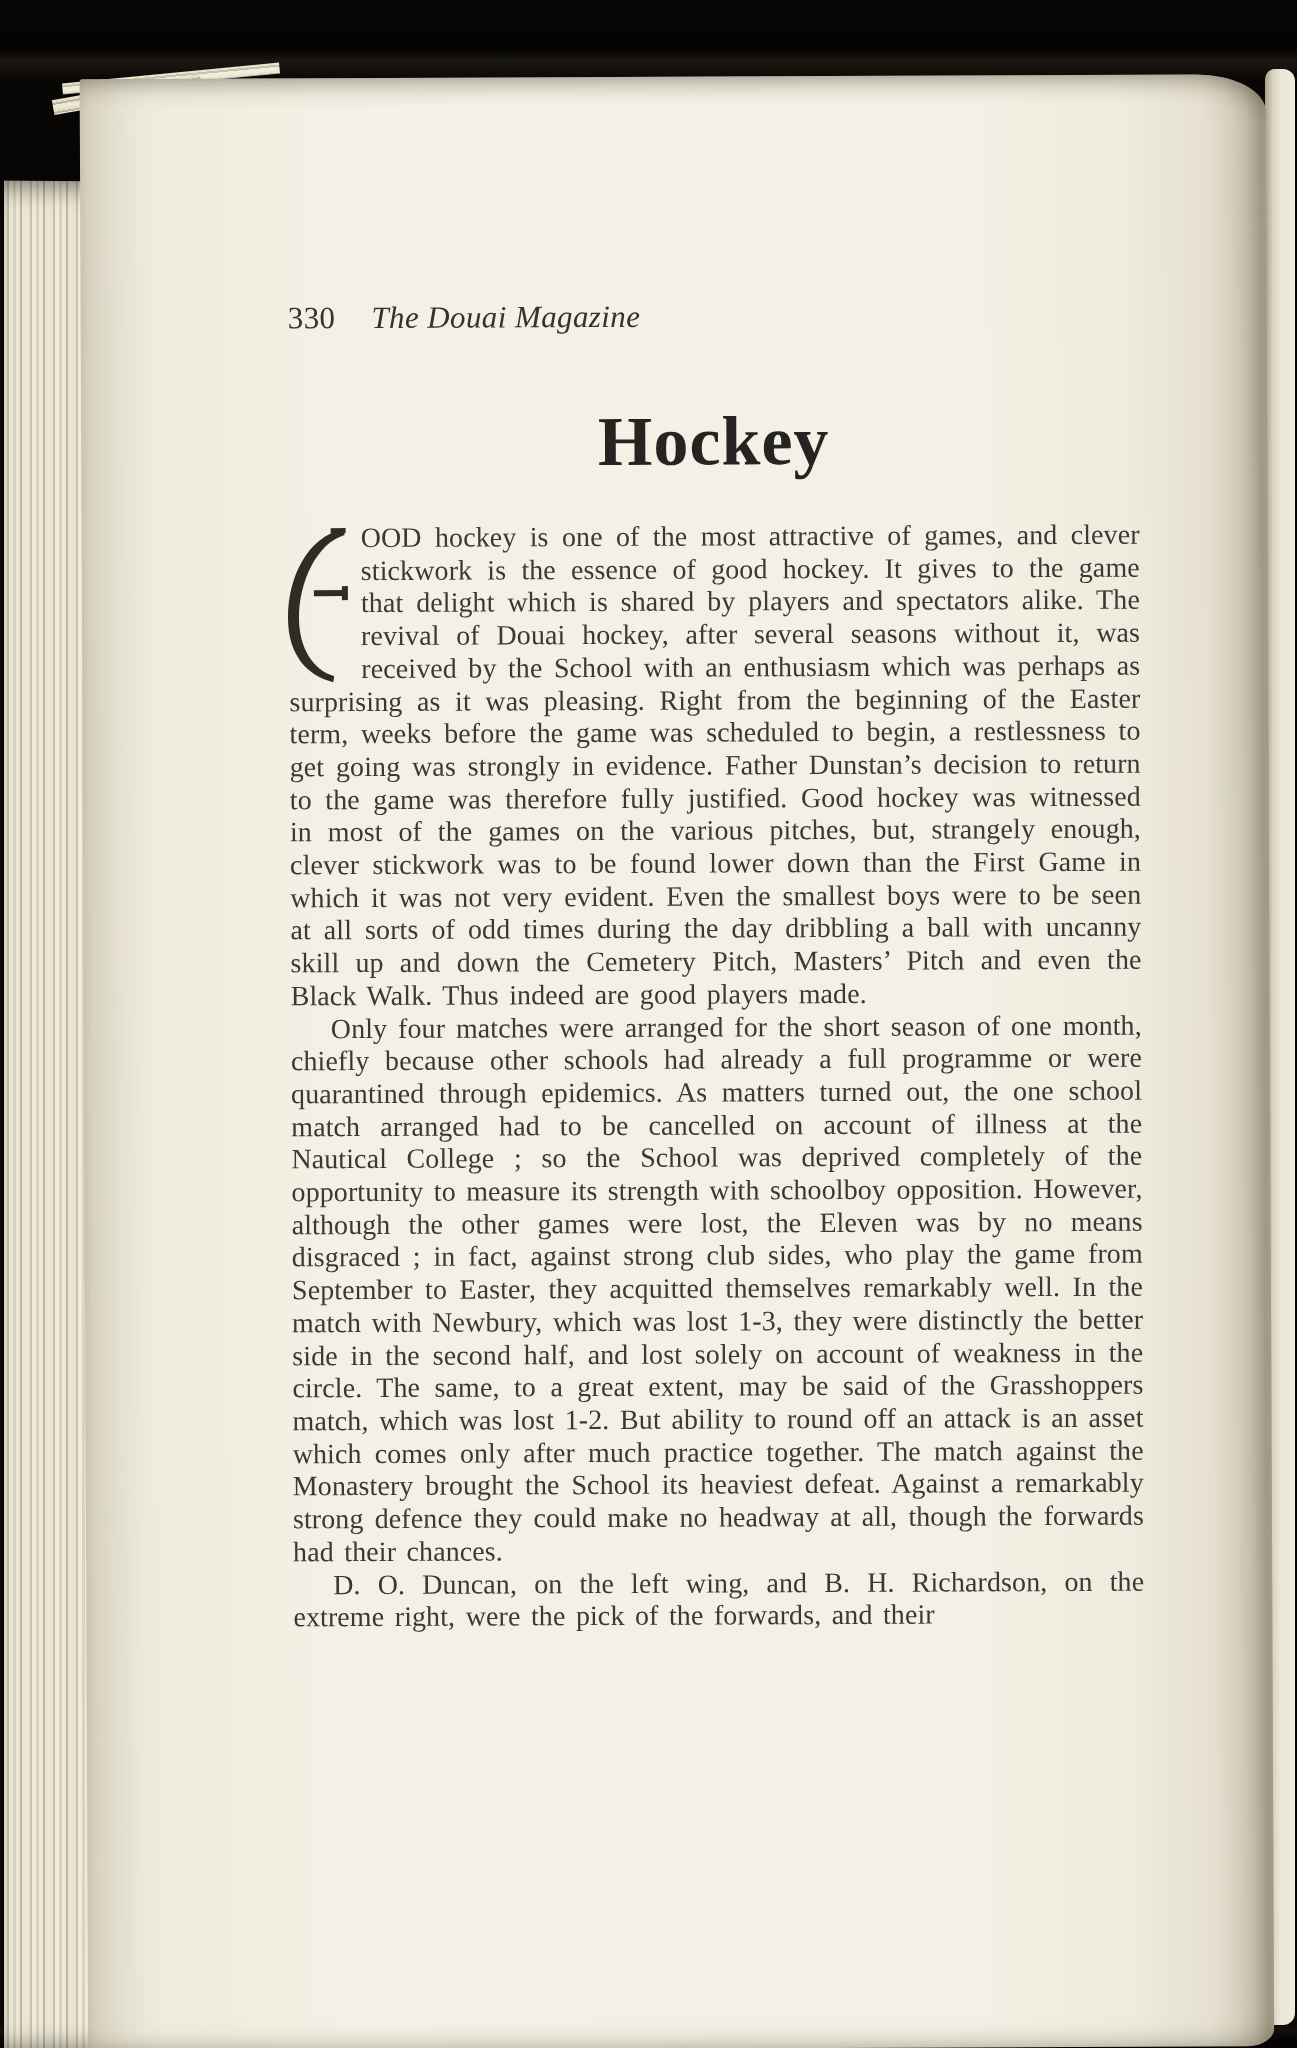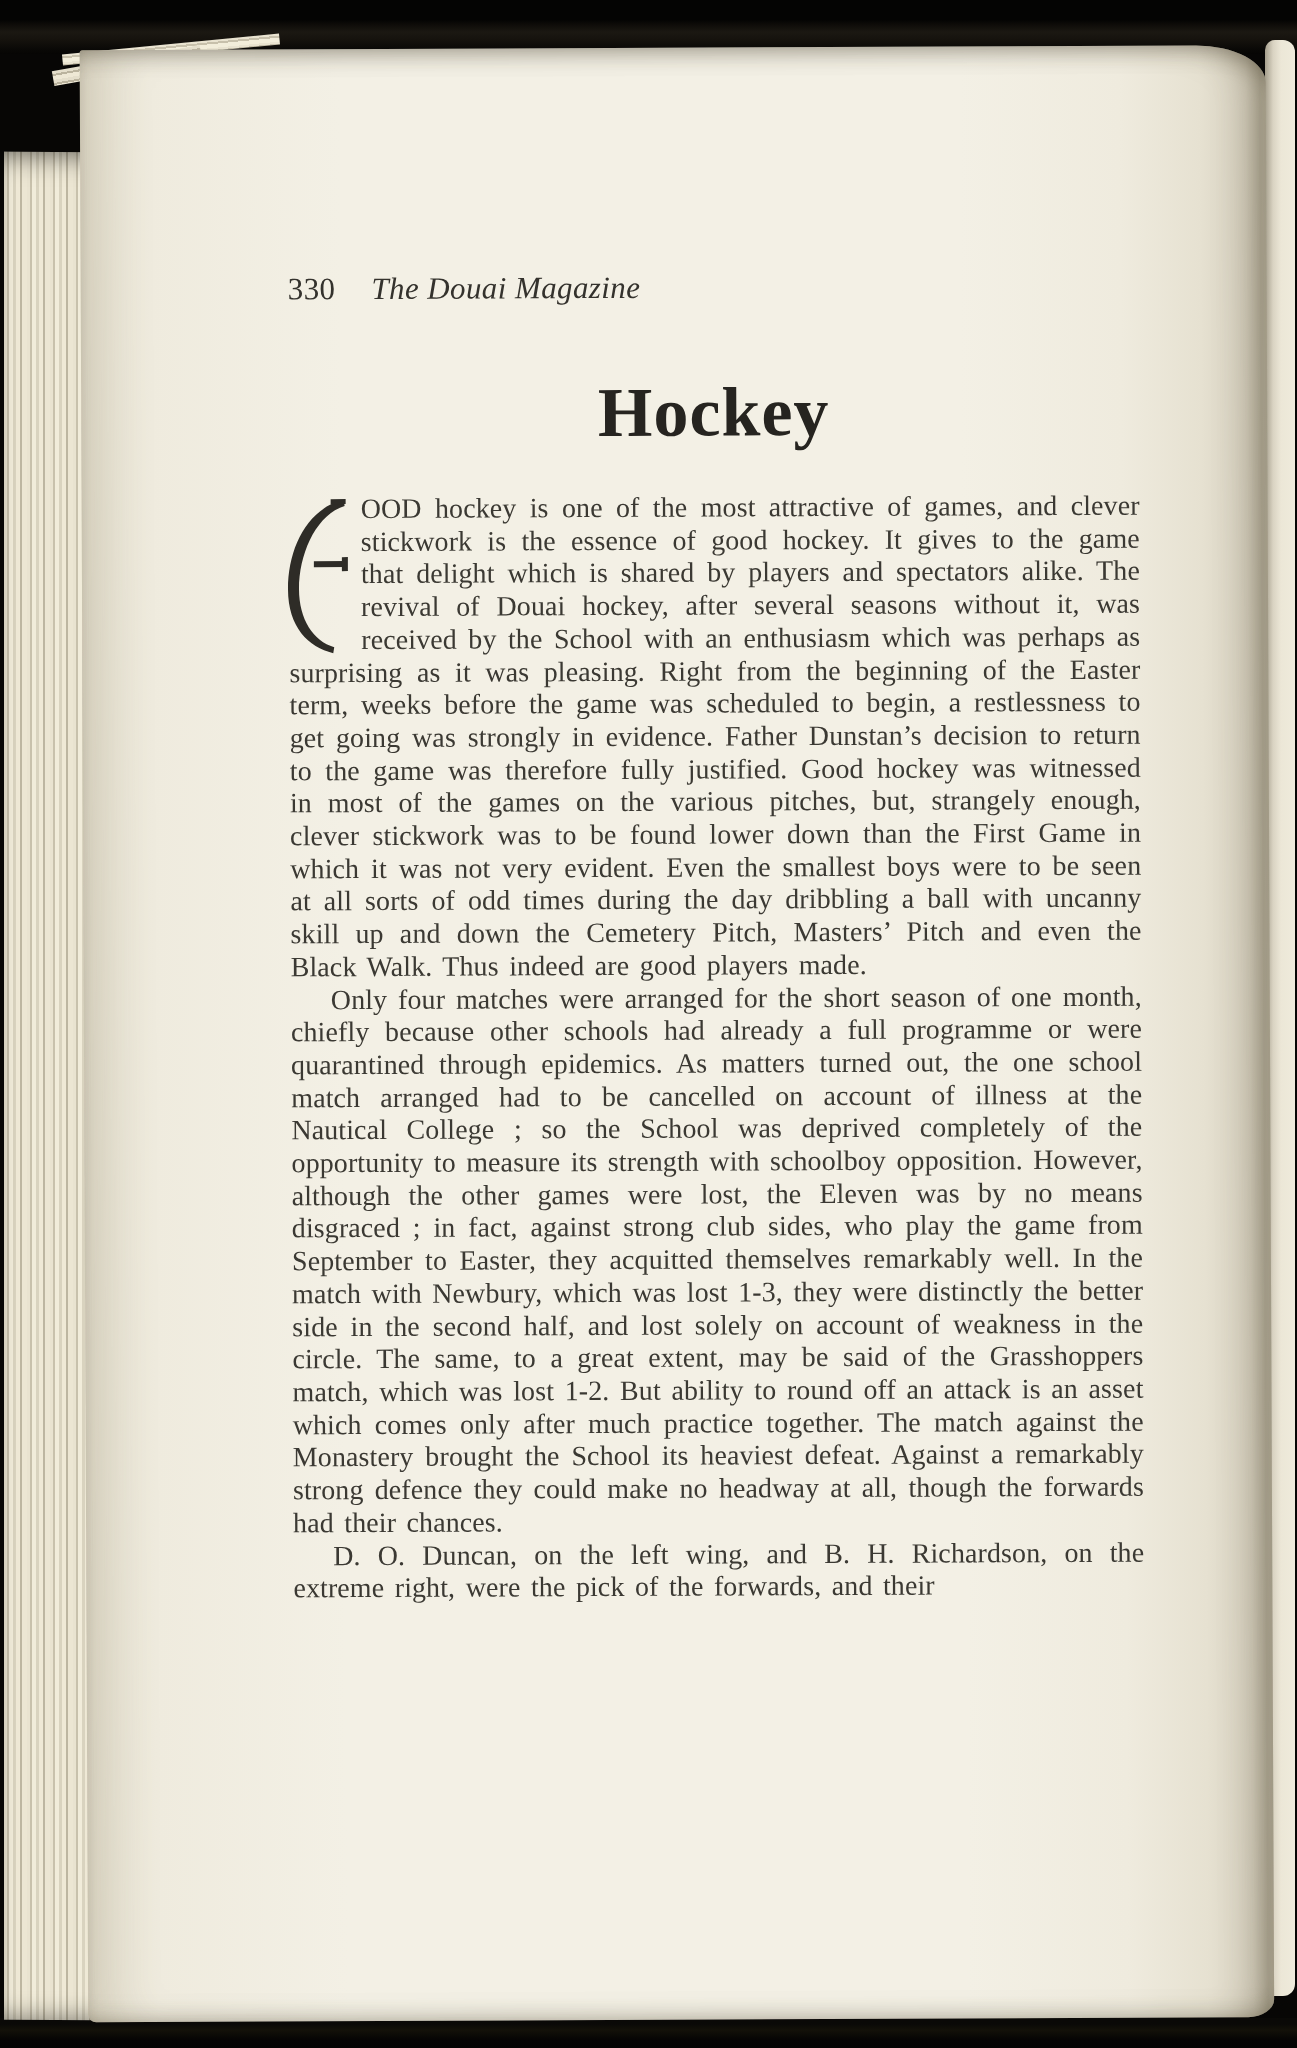--- a/index.html
+++ b/index.html
@@ -3,21 +3,21 @@
 <meta charset="utf-8">
 <style>
   html,body{margin:0;padding:0;}
   body{
     width:1297px;height:2048px;
     background:#070605;
     position:relative;
     overflow:hidden;
     font-family:"Liberation Serif","DejaVu Serif",serif;
   }
-  .photo{position:absolute;inset:0;}
+  .photo{position:absolute;inset:0;margin-top:29px;}
 
   
   .cover-band{
     position:absolute;left:0;top:0;width:100%;height:54px;z-index:1;
     background:linear-gradient(180deg,#040403 0 20px,#0d0b08 24px,#1b1812 32px,#15120d 40px,#090806 50px,#060504 54px);
   }
   .cover-band-bottom{
     position:absolute;left:0;bottom:0;width:100%;height:30px;z-index:1;
     background:linear-gradient(180deg,#0a0907 0 6px,#131109 12px,#050404 22px,#030303 30px);
   }

